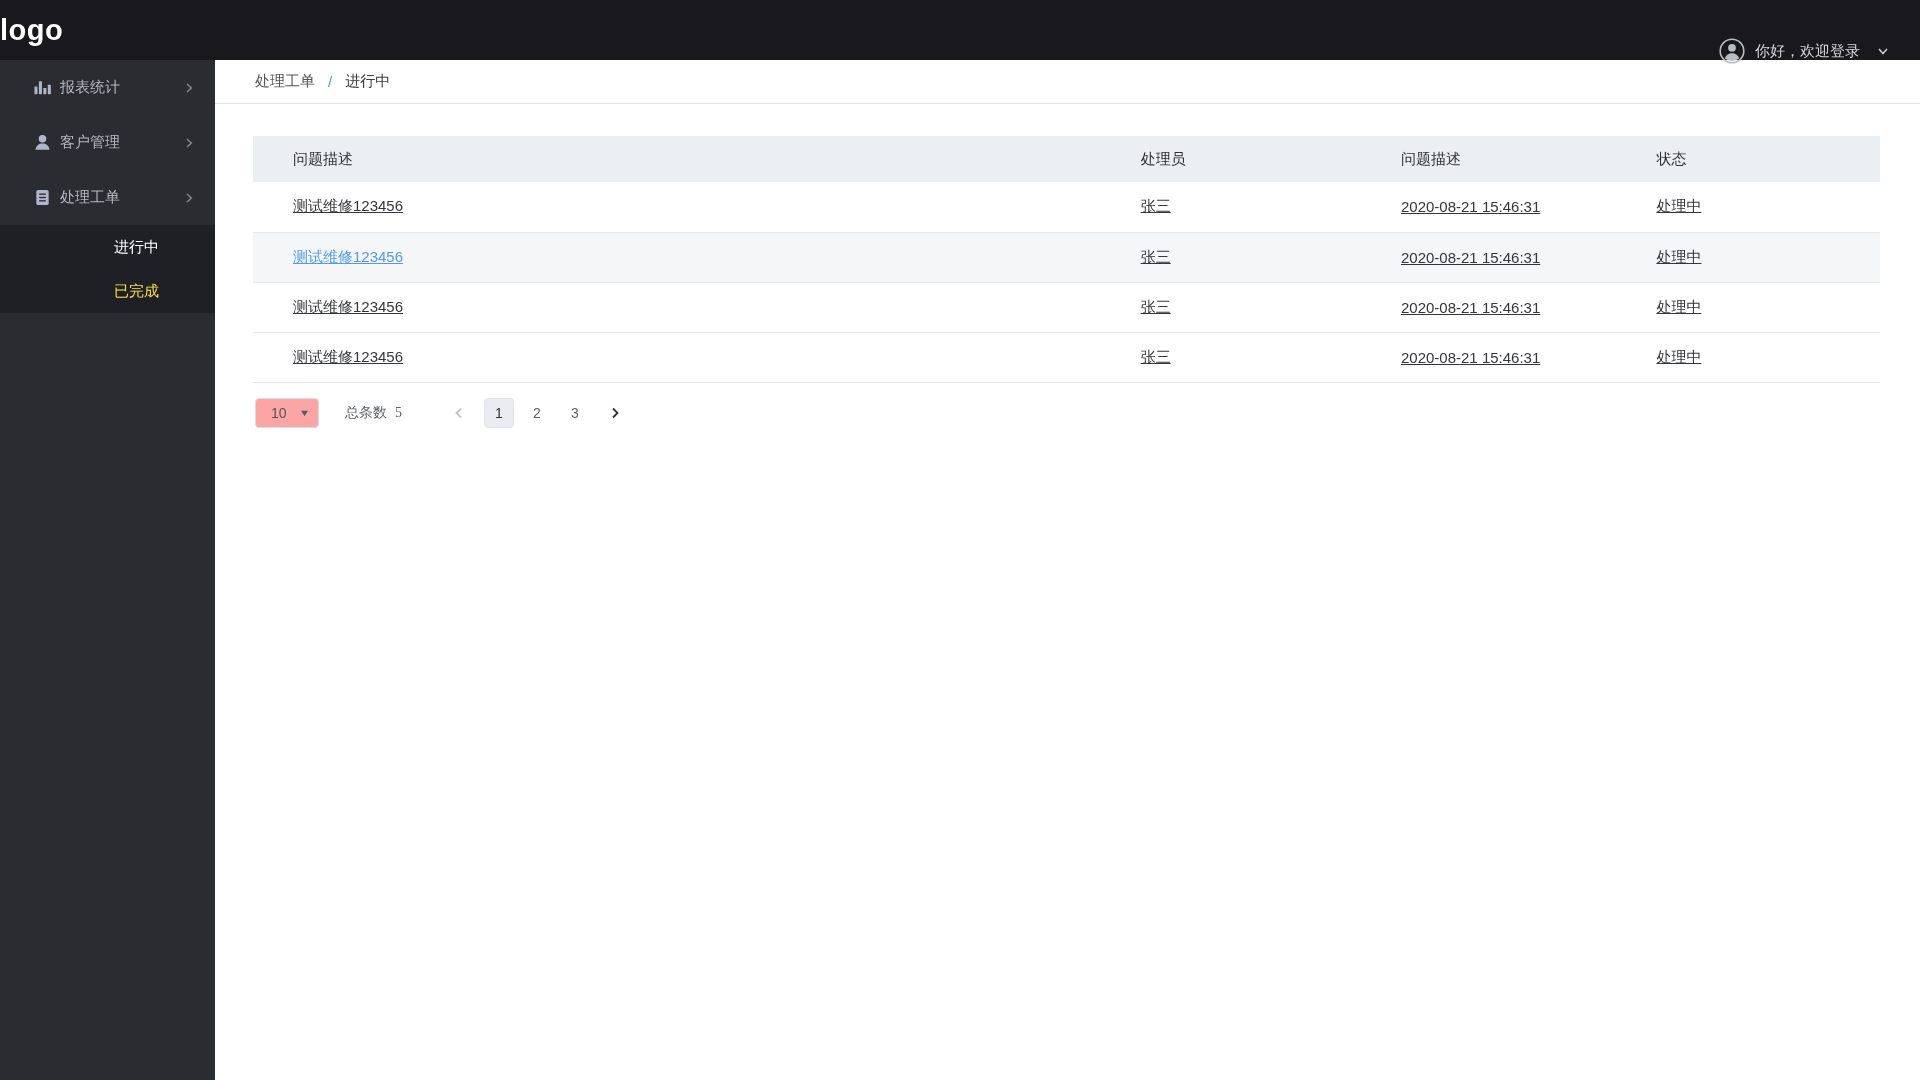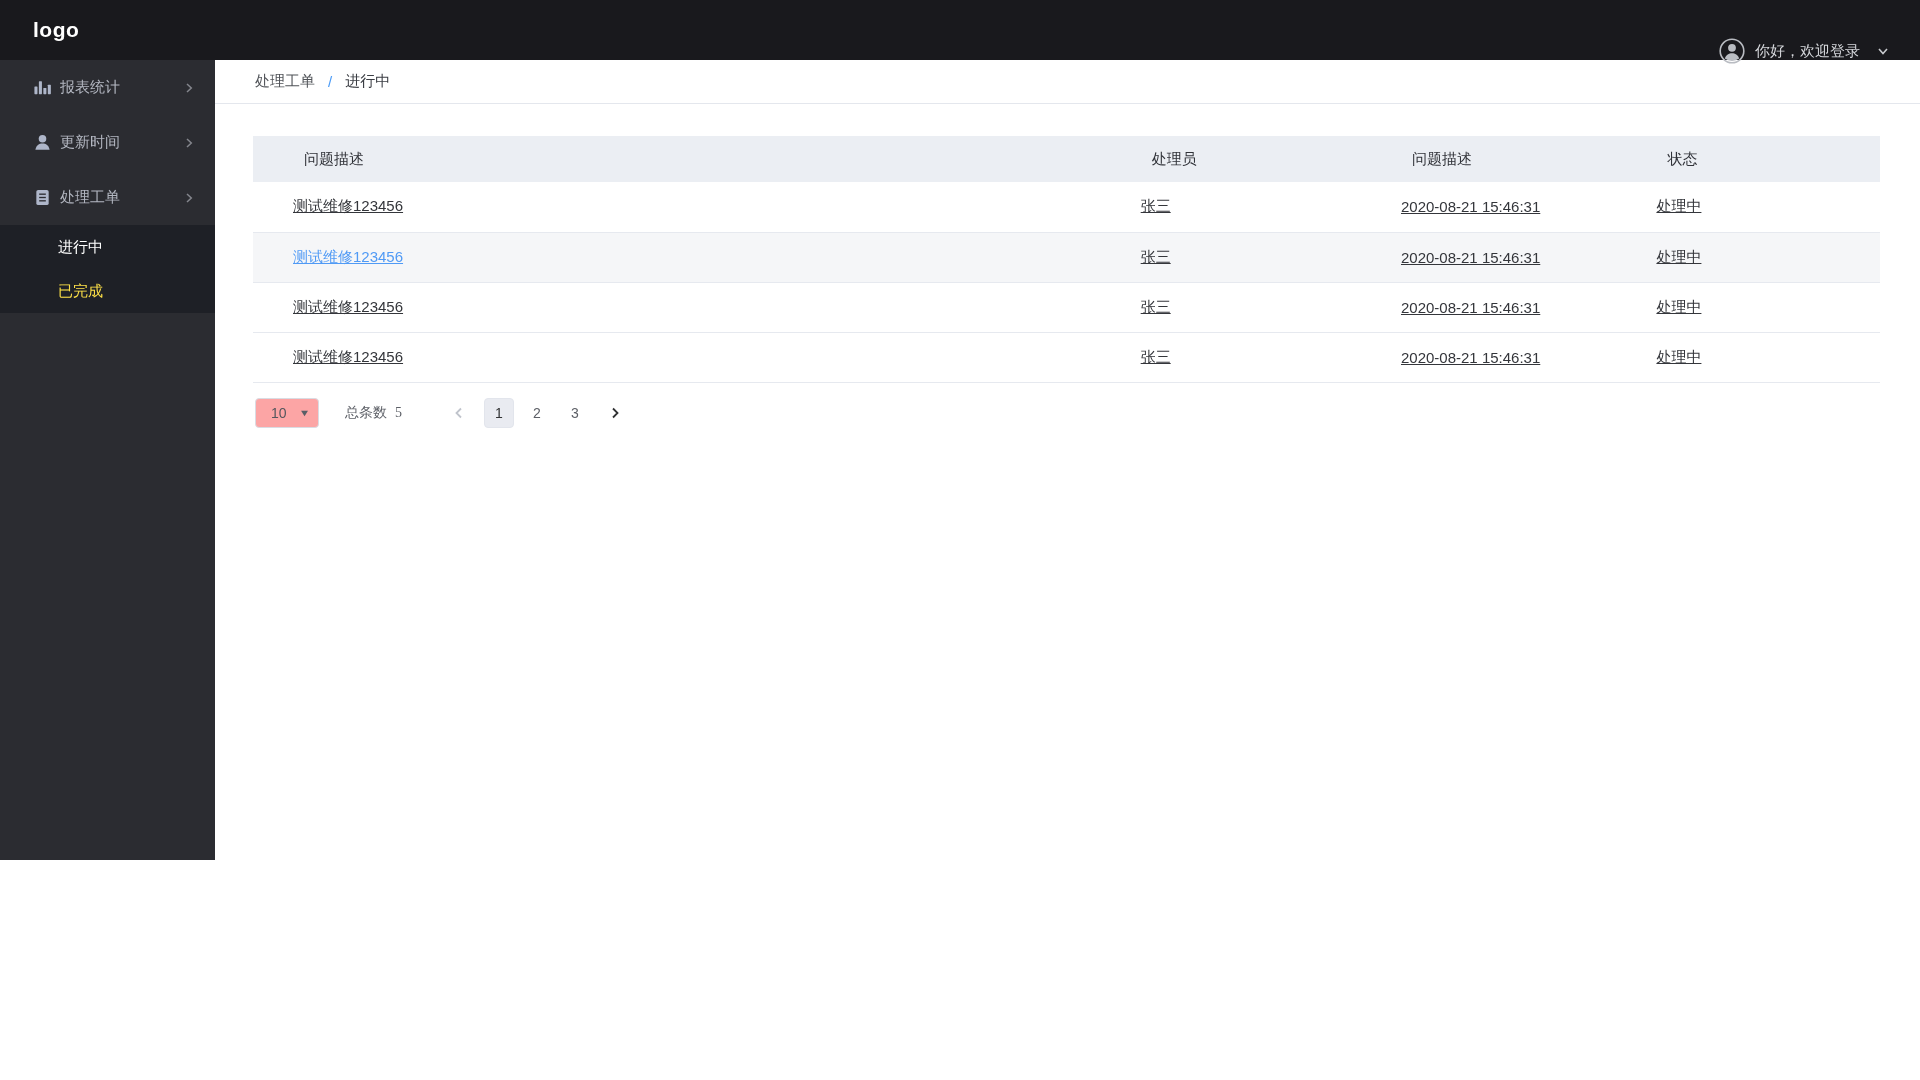--- a/index.html
+++ b/index.html
@@ -9,33 +9,34 @@
     background: #ffffff; overflow: hidden;
   }
 
   
   .topbar {
     position: absolute; top: 0; left: 0; width: 1920px; height: 60px;
     background: #19191d; display: flex; align-items: center;
     justify-content: space-between; z-index: 10;
   }
   .logo {
-    margin-left: 33px; color: #ffffff; font-size: 21px; font-weight: 700;
+    color: #ffffff; font-size: 29px; font-weight: 700;
     letter-spacing: 0.5px;
   }
   .userbox {
     margin-right: 30px; display: flex; align-items: center; gap: 10px;
     color: #d5d7db; font-size: 15px; cursor: default; margin-top: 42px;
   }
   .userbox .caret { margin-left: 6px; display: flex; align-items: center; }
 
   
   .sidebar {
-    position: absolute; top: 60px; left: 0; width: 215px; height: 800px;
+    position: absolute; top: 60px; left: 0; width: 215px; height: 1020px;
     background: #2b2c31;
+    text-align: center;
   }
   .menu-item {
     height: 55px; display: flex; align-items: center;
     padding: 0 20px 0 32px; color: #b3b7c1; font-size: 15px;
   }
   .menu-item .mi-icon { width: 20px; height: 20px; margin-right: 8px;
     display: flex; align-items: center; justify-content: center; color: #aeb6c9; }
   .menu-item .mi-label { flex: 0 0 auto; }
   .menu-item .mi-arrow { margin-left: auto; color: #84868d; display: flex; }
   .submenu { background: #1e2026; }
@@ -55,21 +56,21 @@
   .crumb-parent { color: #515459; }
   .crumb-sep { color: #4a9bf7; margin: 0 13px; }
   .crumb-current { color: #3b3e44; }
 
   .table-wrap { margin: 32px 40px 0 38px; }
   table { width: 100%; border-collapse: collapse; table-layout: fixed; }
   col.c1 { width: 52.1%; } col.c2 { width: 16.0%; }
   col.c3 { width: 15.7%; } col.c4 { width: 16.2%; }
   thead th {
     background: #ebeef3; height: 46px; text-align: left;
-    padding-left: 51px; font-size: 15px; font-weight: 400; color: #303238;
+    padding-left: 40px; font-size: 15px; font-weight: 400; color: #303238;
   }
   tbody td {
     height: 50px; padding-left: 40px; font-size: 15px; color: #34363b;
     border-bottom: 1px solid #e6e9ef; background: #fff; text-decoration: underline;
   }
   tr.hl td { background: #f5f6f8; }
   .cell-link { color: #509af5; cursor: pointer; }
 
   
   .pagination {
@@ -143,21 +144,21 @@
   </div>
 
 
   <div class="menu-item">
     <span class="mi-icon">
       <svg width="19" height="19" viewBox="0 0 20 20">
         <circle cx="10" cy="6" r="4" fill="currentColor"></circle>
         <path d="M2.5,17.5 C3.5,12.8 6.3,11 10,11 C13.7,11 16.5,12.8 17.5,17.5 Z" fill="currentColor"></path>
       </svg>
     </span>
-    <span class="mi-label">更新时间</span>
+    <span class="mi-label">客户管理</span>
     <span class="mi-arrow">
       <svg width="12" height="12" viewBox="0 0 12 12">
           <polyline points="4,2 8.3,6 4,10" fill="none" stroke="currentColor" stroke-width="1.5"></polyline>
         </svg>
     </span>
   </div>
 
   <div class="menu-item">
     <span class="mi-icon">
       <svg width="19" height="19" viewBox="0 0 20 20">

